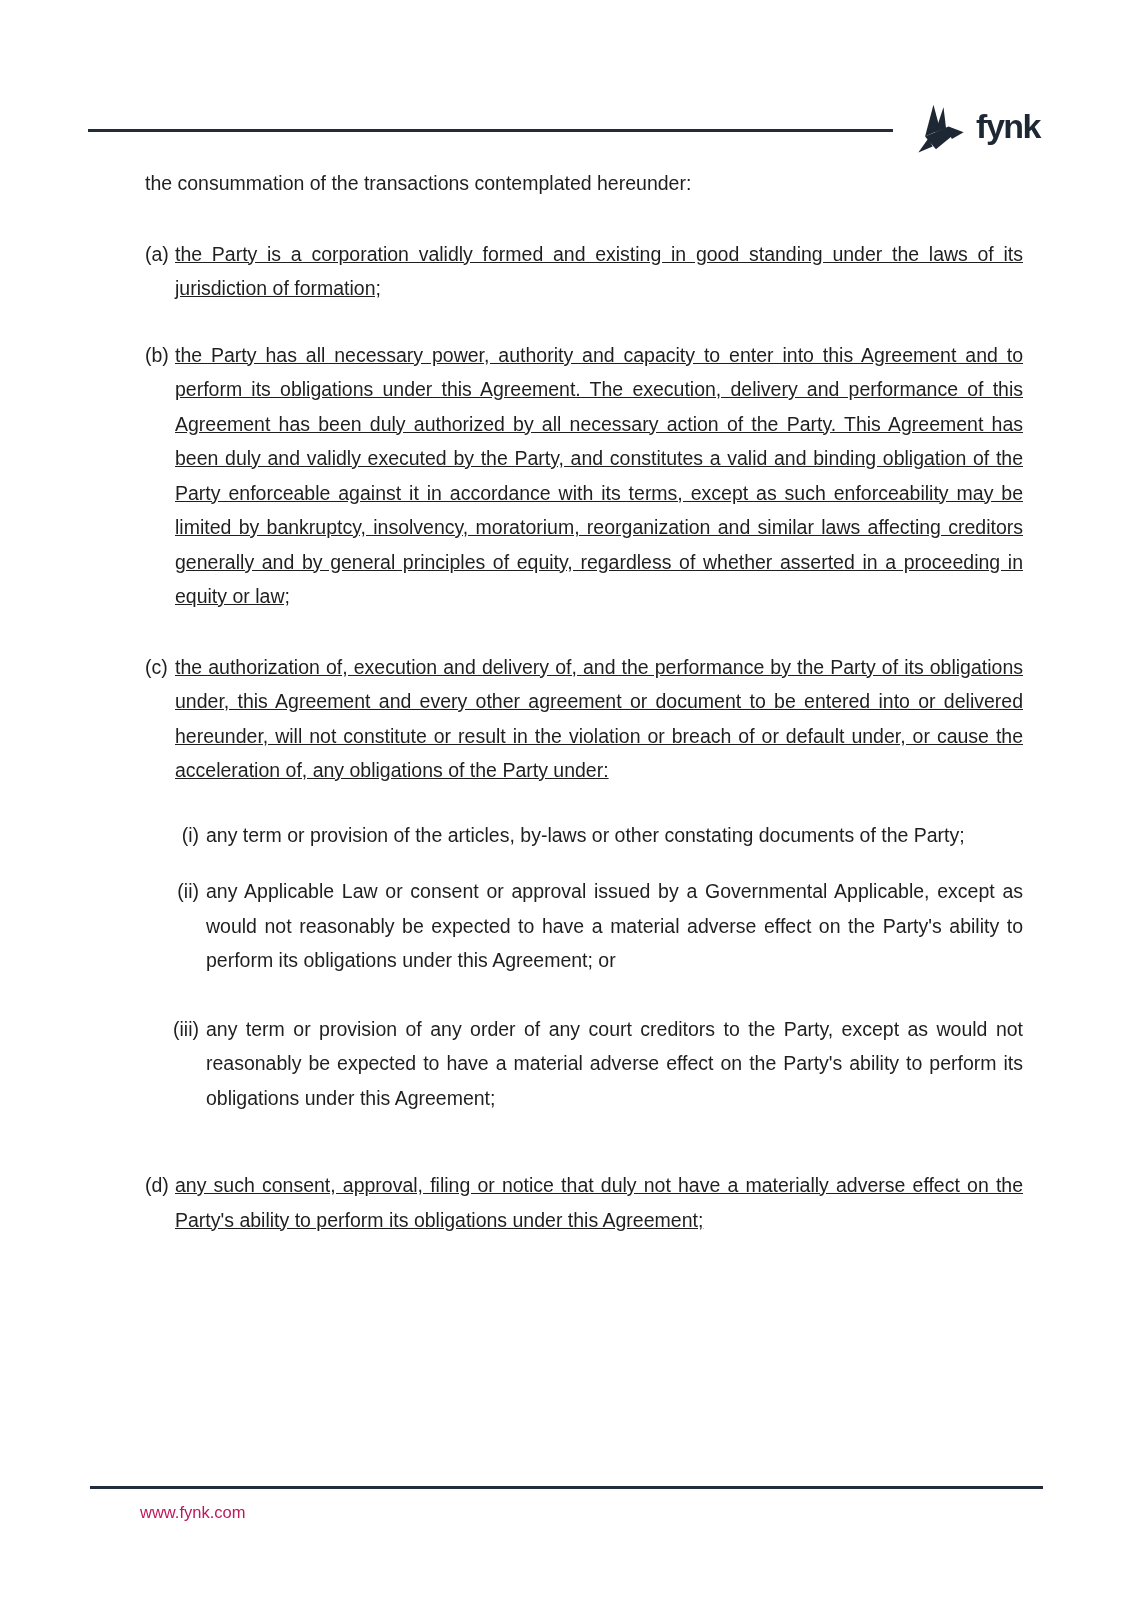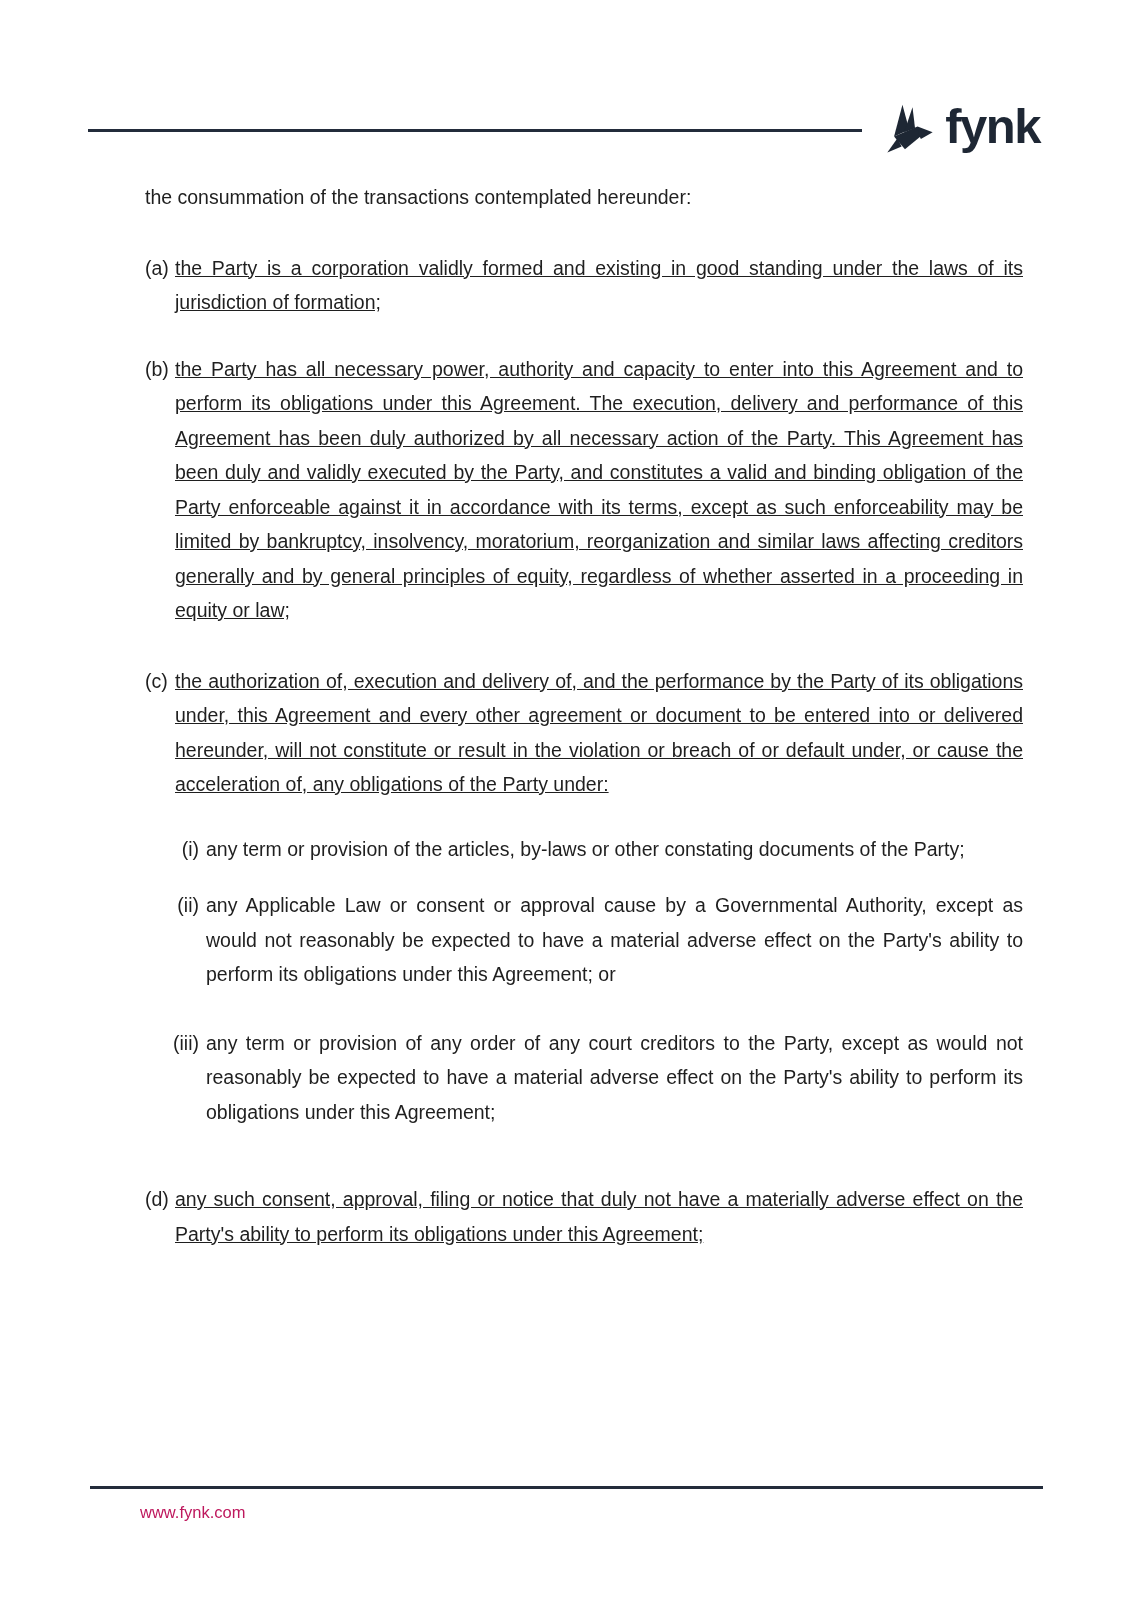--- a/index.html
+++ b/index.html
@@ -30,35 +30,35 @@
     background: #232c3b;
     margin-top: 2px;
   }
   .logo {
     display: flex;
     align-items: center;
     margin-left: 22px;
   }
   .logo svg { display: block; }
   .logo-word {
-    font-size: 49px;
+    font-size: 34px;
     font-weight: 700;
     color: #1e2734;
     letter-spacing: -1.5px;
     margin-left: 9px;
     line-height: 1;
     padding-bottom: 6px;
   }
 
   
   .content {
     position: absolute;
     left: 145px;
     width: 878px;
-    top: 180px;
+    top: 166px;
     font-size: 19.5px;
     line-height: 34.5px;
     color: #1f1f1f;
   }
   .intro { text-align: left; }
   .clause {
     display: grid;
     grid-template-columns: 30px 1fr;
     margin-top: 36px;
   }
@@ -138,21 +138,21 @@
       <span class="txt">the authorization of, execution and delivery of, and the performance by the Party of its obligations under, this Agreement and every other agreement or document to be entered into or delivered hereunder, will not constitute or result in the violation or breach of or default under, or cause the acceleration of, any obligations of the Party under:</span>
     </div>
 
     <div class="subclause" style="margin-top:30px">
       <span class="lbl">(i)</span>
       <span class="txt">any term or provision of the articles, by-laws or other constating documents of the Party;</span>
     </div>
 
     <div class="subclause" style="margin-top:22px">
       <span class="lbl">(ii)</span>
-      <span class="txt">any Applicable Law or consent or approval cause by a Governmental Authority, except as would not reasonably be expected to have a material adverse effect on the Party's ability to perform its obligations under this Agreement; or</span>
+      <span class="txt">any Applicable Law or consent or approval issued by a Governmental Applicable, except as would not reasonably be expected to have a material adverse effect on the Party's ability to perform its obligations under this Agreement; or</span>
     </div>
 
     <div class="subclause">
       <span class="lbl">(iii)</span>
       <span class="txt">any term or provision of any order of any court creditors to the Party, except as would not reasonably be expected to have a material adverse effect on the Party's ability to perform its obligations under this Agreement;</span>
     </div>
 
     <div class="clause gap-lg">
       <span class="lbl">(d)</span>
       <span class="txt">

